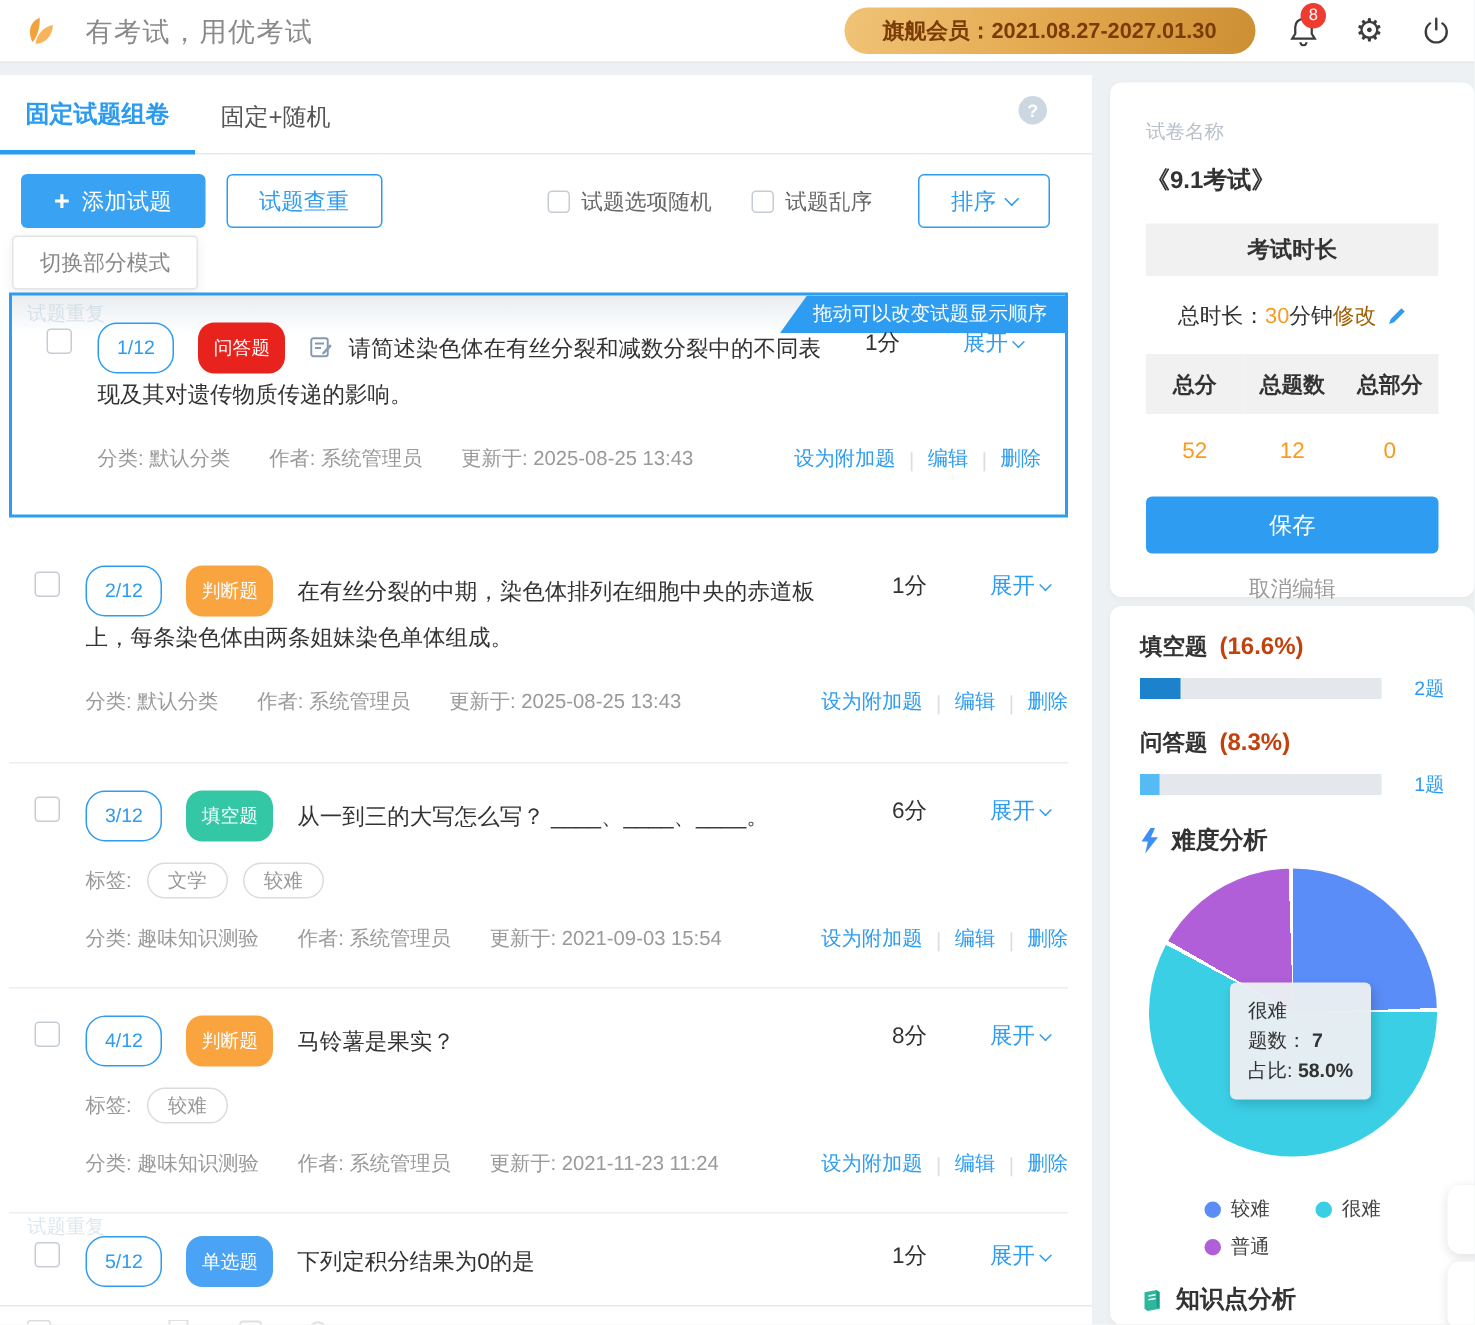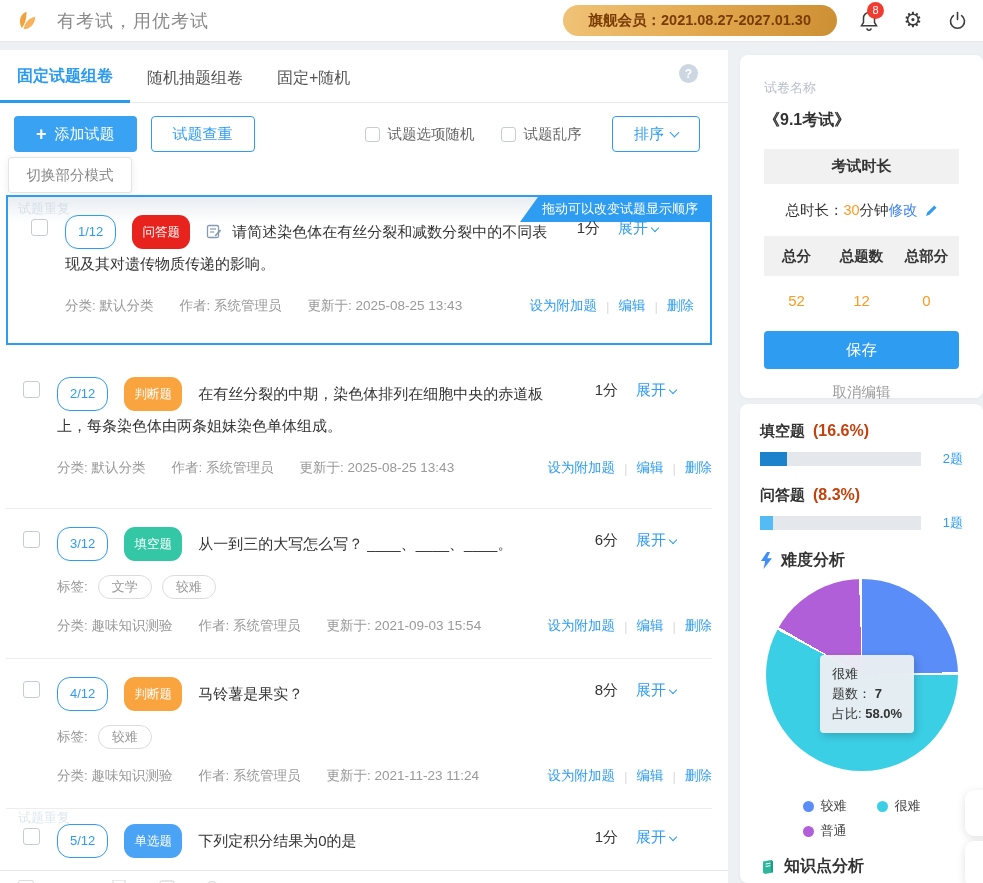--- a/index.html
+++ b/index.html
@@ -57,21 +57,21 @@
   .q-row { position:relative; padding-top:18px; }
   .q-cbx { position:absolute; left:17px; top:22px; width:17px; height:17px; border:1px solid #c6ccd4;
     border-radius:3px; background:#fff; cursor:pointer; }
   .q-content { margin-left:51px; padding-right:142px; line-height:30px; font-size:15px; color:#333; }
   .num-badge { display:inline-block; border:1px solid #2e9cf0; color:#2e9cf0; border-radius:13px;
     font-size:13px; padding:1px 12px; margin-right:12px; vertical-align:1px; }
   .type-badge { display:inline-block; color:#fff; border-radius:11px; font-size:12.5px;
     padding:2px 10px; margin-right:12px; vertical-align:1px; }
   .note-icon { margin-right:6px; vertical-align:-2px; }
   .q-score { position:absolute; right:94px; top:22px; font-size:15px; color:#333;text-align:right; }
-  .expand-link { position:absolute; right:36px; top:22px; font-size:15px; color:#2e9cf0; cursor:pointer; }
+  .expand-link { position:absolute; right:12px; top:22px; font-size:15px; color:#2e9cf0; cursor:pointer; }
   .expand-link .caret { width:6px; height:6px; margin-left:4px; vertical-align:2px; }
   .tags-row { margin:14px 0 0 51px; display:flex; align-items:center; gap:10px; font-size:13.5px; color:#999; }
   .tag-pill { border:1px solid #dcdcdc; border-radius:13px; padding:2px 13px; color:#999; font-size:13px; background:#fff; }
   .meta-row { margin:18px 0 0 51px; padding-bottom:16px; display:flex; align-items:center; font-size:13.5px; color:#999; }
   .meta-pair { margin-right:26px; white-space:nowrap; }
   .meta-actions { margin-left:auto; display:flex; align-items:center; white-space:nowrap; }
   .meta-actions a { color:#2e9cf0; cursor:pointer; text-decoration:none; }
   .act-div { color:#dcdcdc; margin:0 9px; }
 
   
@@ -84,21 +84,21 @@
   .side-card { position:absolute; left:740px; width:243px; background:#fff; border-radius:8px;
     box-shadow:0 1px 4px rgba(0,0,0,.04); }
   .card-a { top:55px; height:343px; padding:24px 24px 0; }
   .card-b { top:404px; height:479px; padding:18px 20px 0; }
   .paper-label { font-size:13px; color:#b9c0c9; }
   .paper-name { font-size:16px; font-weight:bold; color:#333; margin-top:13px; }
   .duration-header { margin-top:18px; background:#f1f1f1; height:35px; display:flex; align-items:center;
     justify-content:center; font-size:15px; font-weight:bold; color:#333; }
   .duration-row { margin-top:17px; text-align:center; font-size:14.5px; color:#333; }
   .dur-val { color:#fa9a1e; }
-  .modify-link { color:#3b82f6; cursor:pointer; }
+  .modify-link { color:#a16207; cursor:pointer; }
   .stats-grid { margin-top:16px; display:grid; grid-template-columns:1fr 1fr 1fr; }
   .stats-head { background:#f1f1f1; height:40px; display:flex; align-items:center; justify-content:center;
     font-size:14.5px; font-weight:bold; color:#333; }
   .stats-val { margin-top:16px; text-align:center; font-size:15px; color:#fa9a1e; }
   .save-btn { margin-top:22px; width:100%; height:38px; background:#2e9cf0; color:#fff; border:none;
     border-radius:4px; font-size:15.5px; cursor:pointer; font-family:inherit; }
   .cancel-link { margin-top:14px; text-align:center; font-size:14.5px; color:#9a9a9a; cursor:pointer; }
 
   .bar-group { margin-bottom:18px; }
   .bar-label-row { display:flex; align-items:baseline; gap:8px; font-size:15px; }
@@ -153,21 +153,20 @@
           <line x1="9.5" y1="1.5" x2="9.5" y2="8.5" stroke="#3c3c3c" stroke-width="1.6" stroke-linecap="round"></line>
         </svg>
       </div>
     </div>
   </div>
 
   <div class="main-col">
 
     <div class="tabs">
       <div class="tab active">固定试题组卷</div>
-      <div class="tab">随机抽题组卷</div>
       <div class="tab">固定+随机</div>
       <div class="help-circle">?</div>
     </div>
 
     <div class="toolbar">
       <div class="btn btn-primary">
         <span class="plus">+</span>
         <span>添加试题</span>
       </div>
       <div class="btn btn-outline dup-btn">

